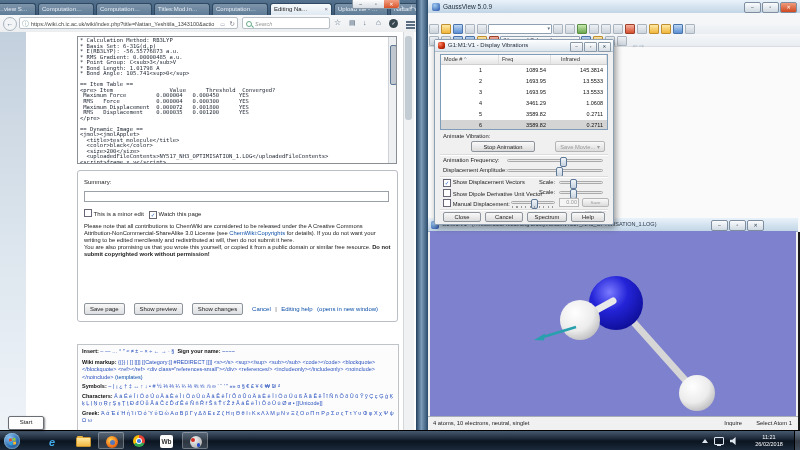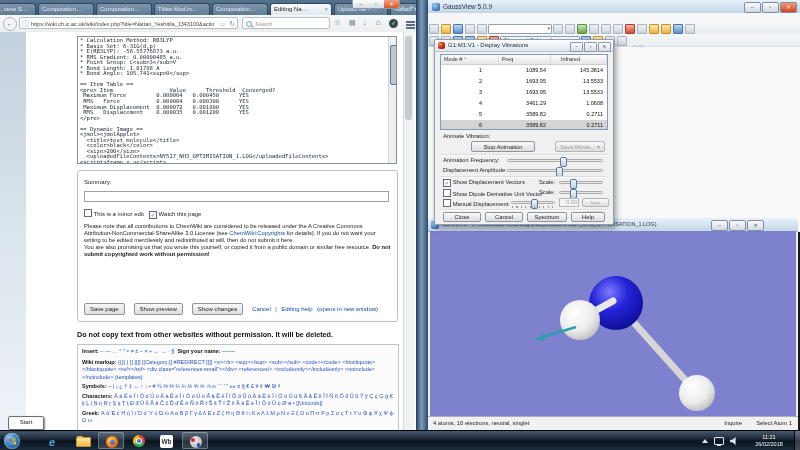--- a/index.html
+++ b/index.html
@@ -256,21 +256,20 @@
           <span class="wbtn">Save page</span>&nbsp;
           <span class="wbtn">Show preview</span>&nbsp;
           <span class="wbtn">Show changes</span>&nbsp;
           <a class="wl" style="font-size:6px;">Cancel</a>
           <span style="font-size:6px;color:#555;">|</span>
           <a class="wl" style="font-size:6px;">Editing help</a>
           <span style="font-size:6px;color:#0b4fa8;">(opens in new window)</span>
         </div>
       </div>
 
-      <div class="abs" id="warn-heading">Do not copy text from other websites without permission. It will be deleted.</div>
 
       <div class="abs" id="edittools">
         <div class="et-line">
           <b>Insert:</b>
           <span class="bluechars">– — … ° ″ ≈ ≠ ± − × ÷ ← → · §</span>
           &nbsp;<b>Sign your name:</b>
           <span class="bluechars">~~~~</span>
         </div>
         <div class="et-line" style="margin-top:3px;">
           <b>Wiki markup:</b>

